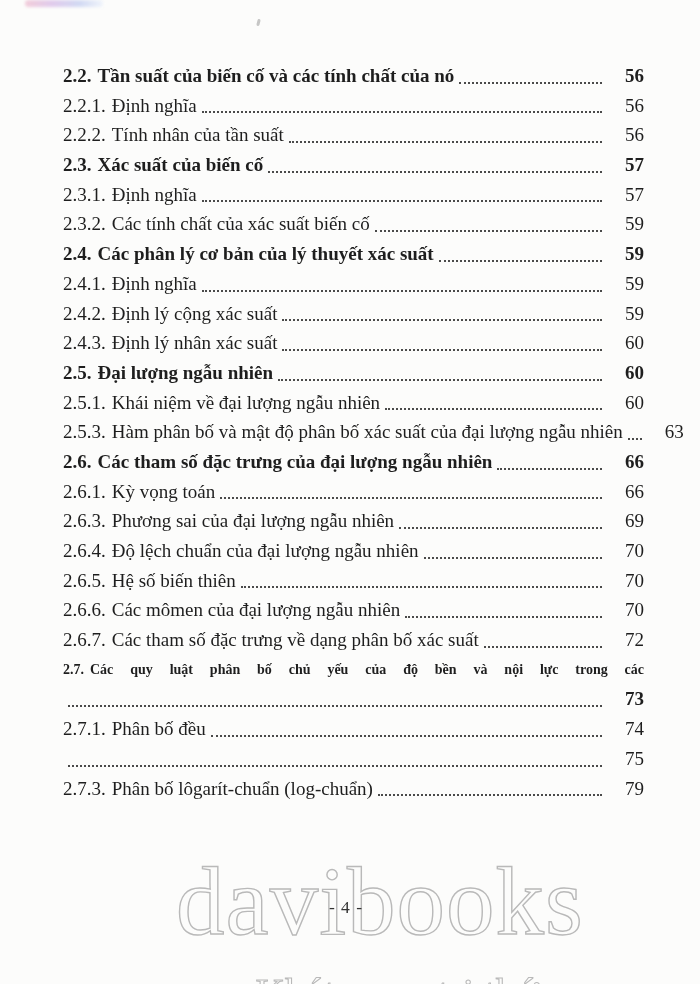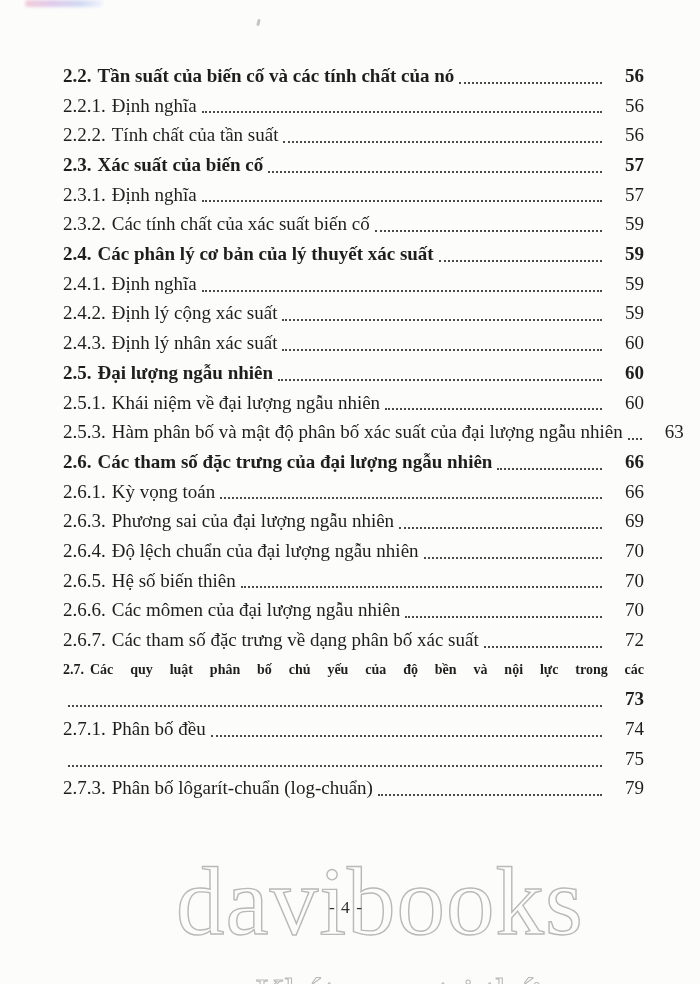--- a/index.html
+++ b/index.html
@@ -43,21 +43,21 @@
 
   
   .toc {
     position: absolute;
     left: 63px;
     right: 56px;
     top: 61px;
   }
   .toc-row {
     display: flex;
-    align-items: flex-end;
+    align-items: center;
     height: 29.7px;
     line-height: 29.7px;
     font-size: 19px;
     white-space: nowrap;
   }
   .toc-row.bold, .toc-line1 { font-weight: bold; }
   .entry-label { flex: 0 0 auto; }
   .entry-number { margin-right: 6px; }
   .dots {
     flex: 1 1 auto;
@@ -131,21 +131,21 @@
         <span class="entry-label"><span class="entry-number">2.2.</span><span>Tần suất của biến cố và các tính chất của nó</span></span>
         <span class="dots"></span>
         <span class="pg">56</span>
       </div>
       <div class="toc-row">
         <span class="entry-label"><span class="entry-number">2.2.1.</span><span>Định nghĩa</span></span>
         <span class="dots"></span>
         <span class="pg">56</span>
       </div>
       <div class="toc-row">
-        <span class="entry-label"><span class="entry-number">2.2.2.</span><span>Tính chất của tần suất</span></span>
+        <span class="entry-label"><span class="entry-number">2.2.2.</span><span>Tính nhân của tần suất</span></span>
         <span class="dots"></span>
         <span class="pg">56</span>
       </div>
       <div class="toc-row bold">
         <span class="entry-label"><span class="entry-number">2.3.</span><span>Xác suất của biến cố</span></span>
         <span class="dots"></span>
         <span class="pg">57</span>
       </div>
       <div class="toc-row">
         <span class="entry-label"><span class="entry-number">2.3.1.</span><span>Định nghĩa</span></span>

